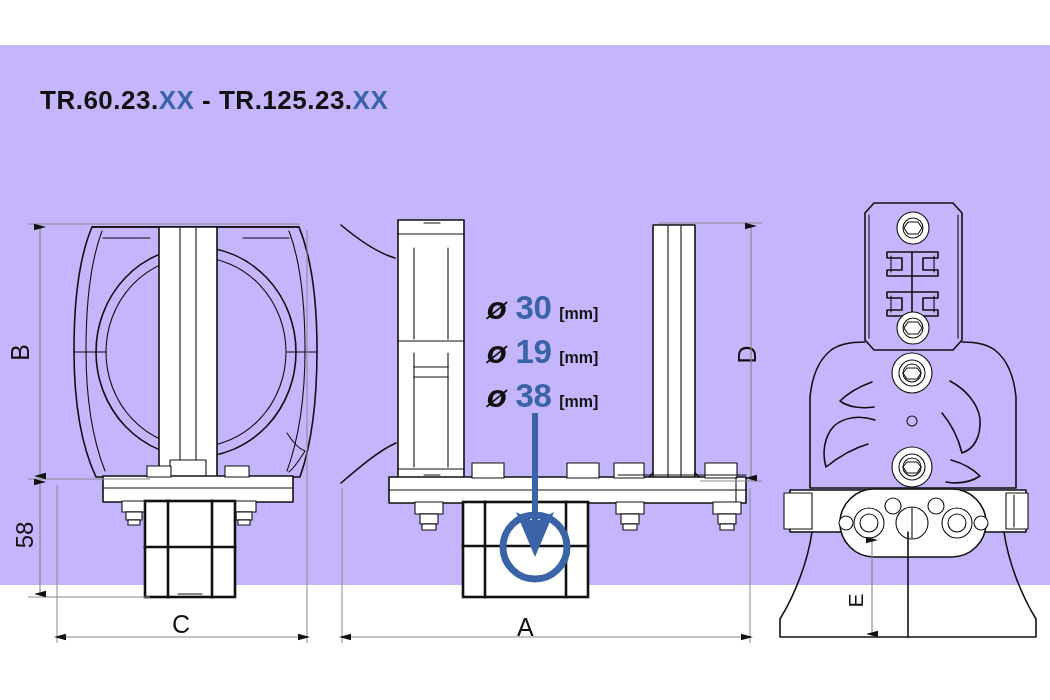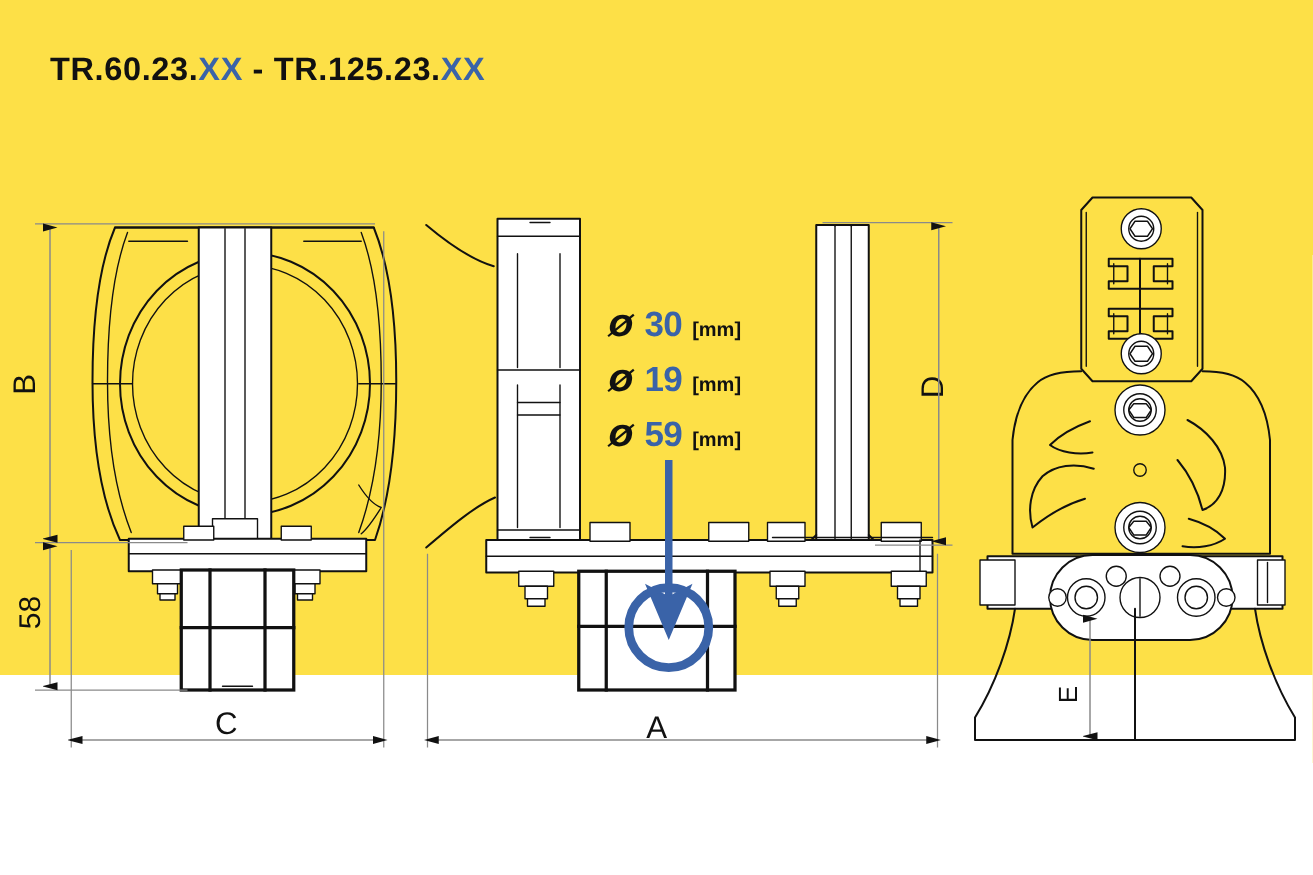--- a/index.html
+++ b/index.html
@@ -13,21 +13,22 @@
     font-family: "Liberation Sans", sans-serif;
     color: #111111;
     overflow: hidden;
     position: relative;
   }
 
   #sheet {
     position: relative;
     width: 1050px;
     height: 540px;
-    background: #fde047;
+    background: #c4b5fd;
+    margin-top: 45px;
   }
 
   
   #title {
     position: absolute;
     left: 40px;
     top: 42px;
     font-size: 26px;
     font-weight: 700;
     letter-spacing: 0.5px;
@@ -52,21 +53,21 @@
   }
   .dia-sym {
     font-size: 23px;
     font-weight: 700;
     color: #111111;
     font-style: italic;
     margin-right: 9px;
     font-family: "DejaVu Sans", sans-serif;
   }
   .dia-val {
-    font-size: 28px;
+    font-size: 33px;
     font-weight: 700;
     color: #3a63a8;
     margin-right: 8px;
     letter-spacing: -0.5px;
   }
   .dia-unit {
     font-size: 16px;
     font-weight: 700;
     color: #111111;
   }
@@ -105,21 +106,21 @@
       <span class="dia-val">30</span>
       <span class="dia-unit">[mm]</span>
     </div>
     <div class="dia-row">
       <span class="dia-sym">Ø</span>
       <span class="dia-val">19</span>
       <span class="dia-unit">[mm]</span>
     </div>
     <div class="dia-row">
       <span class="dia-sym">Ø</span>
-      <span class="dia-val">59</span>
+      <span class="dia-val">38</span>
       <span class="dia-unit">[mm]</span>
     </div>
   </div>
 
   <div class="dim-label rot90" style="left:12px; top:295px;">B</div>
   <div class="dim-label rot90" style="left:12px; top:478px; font-size:24px;">58</div>
   <div class="dim-label" style="left:172px; top:567px;">C</div>
   <div class="dim-label rot90" style="left:738px; top:297px;">D</div>
   <div class="dim-label" style="left:517px; top:570px;">A</div>
   <div class="dim-label rot90" style="left:848px; top:545px; font-size:21px;">E</div>

